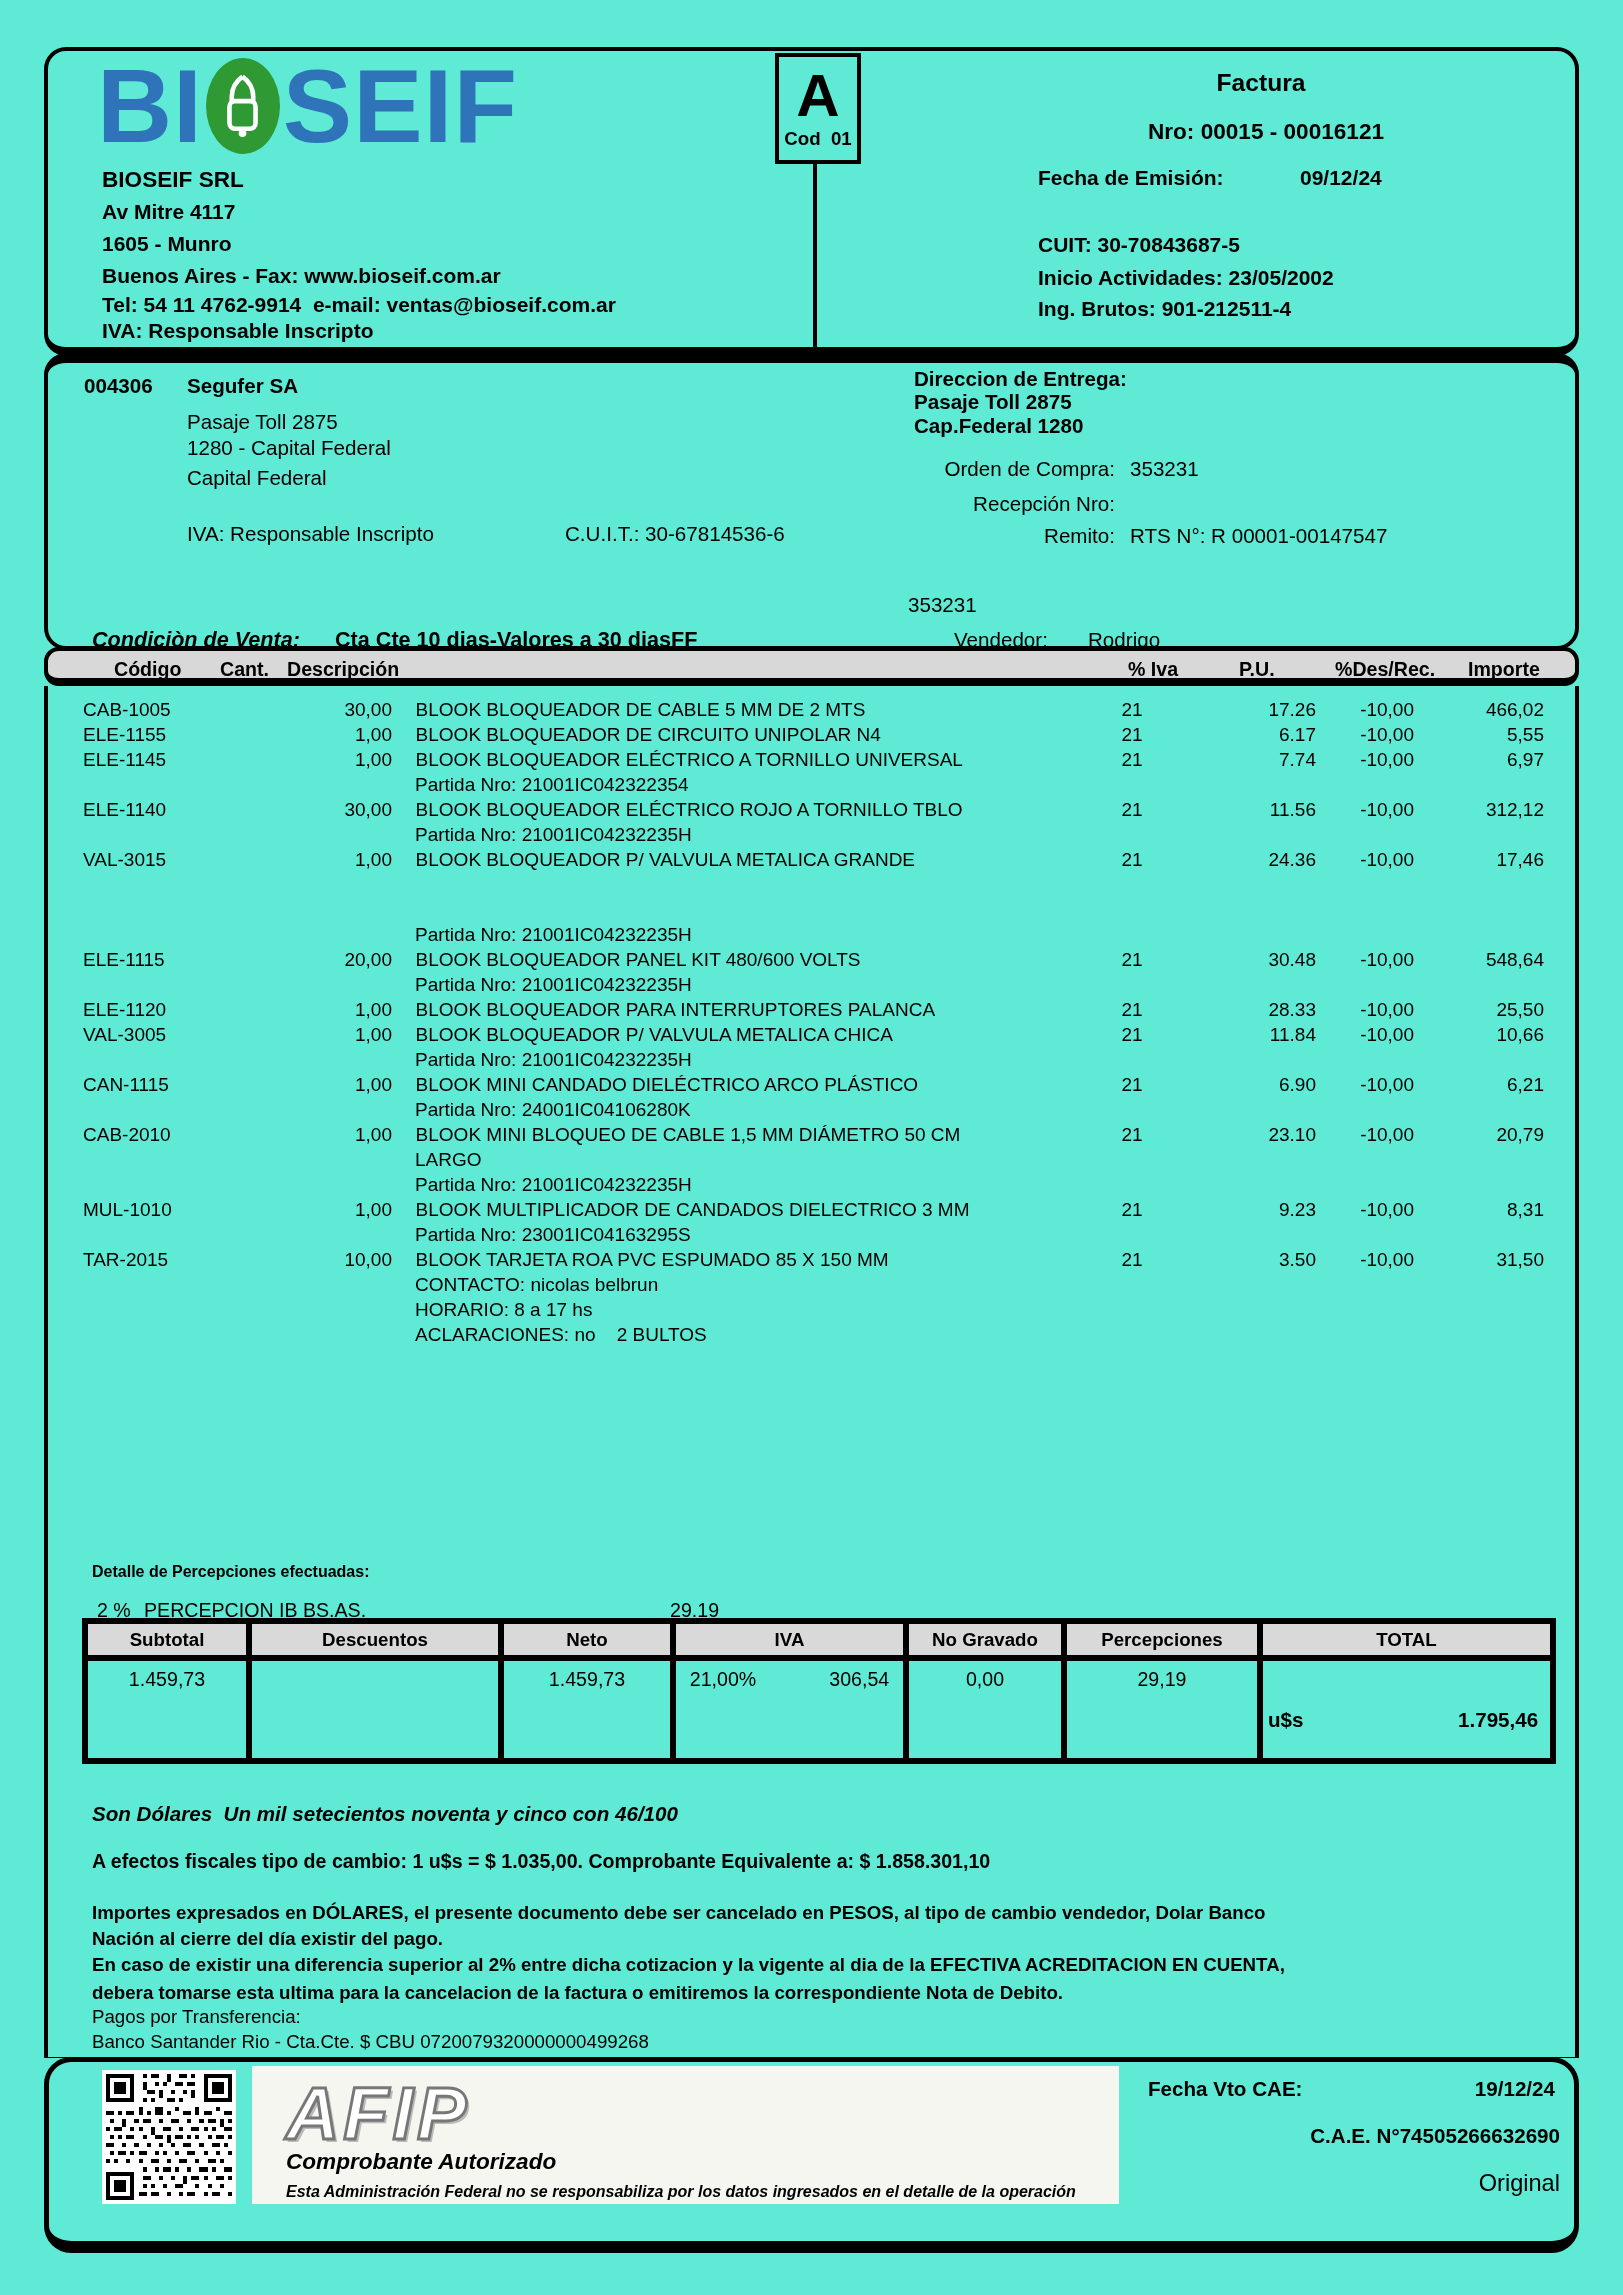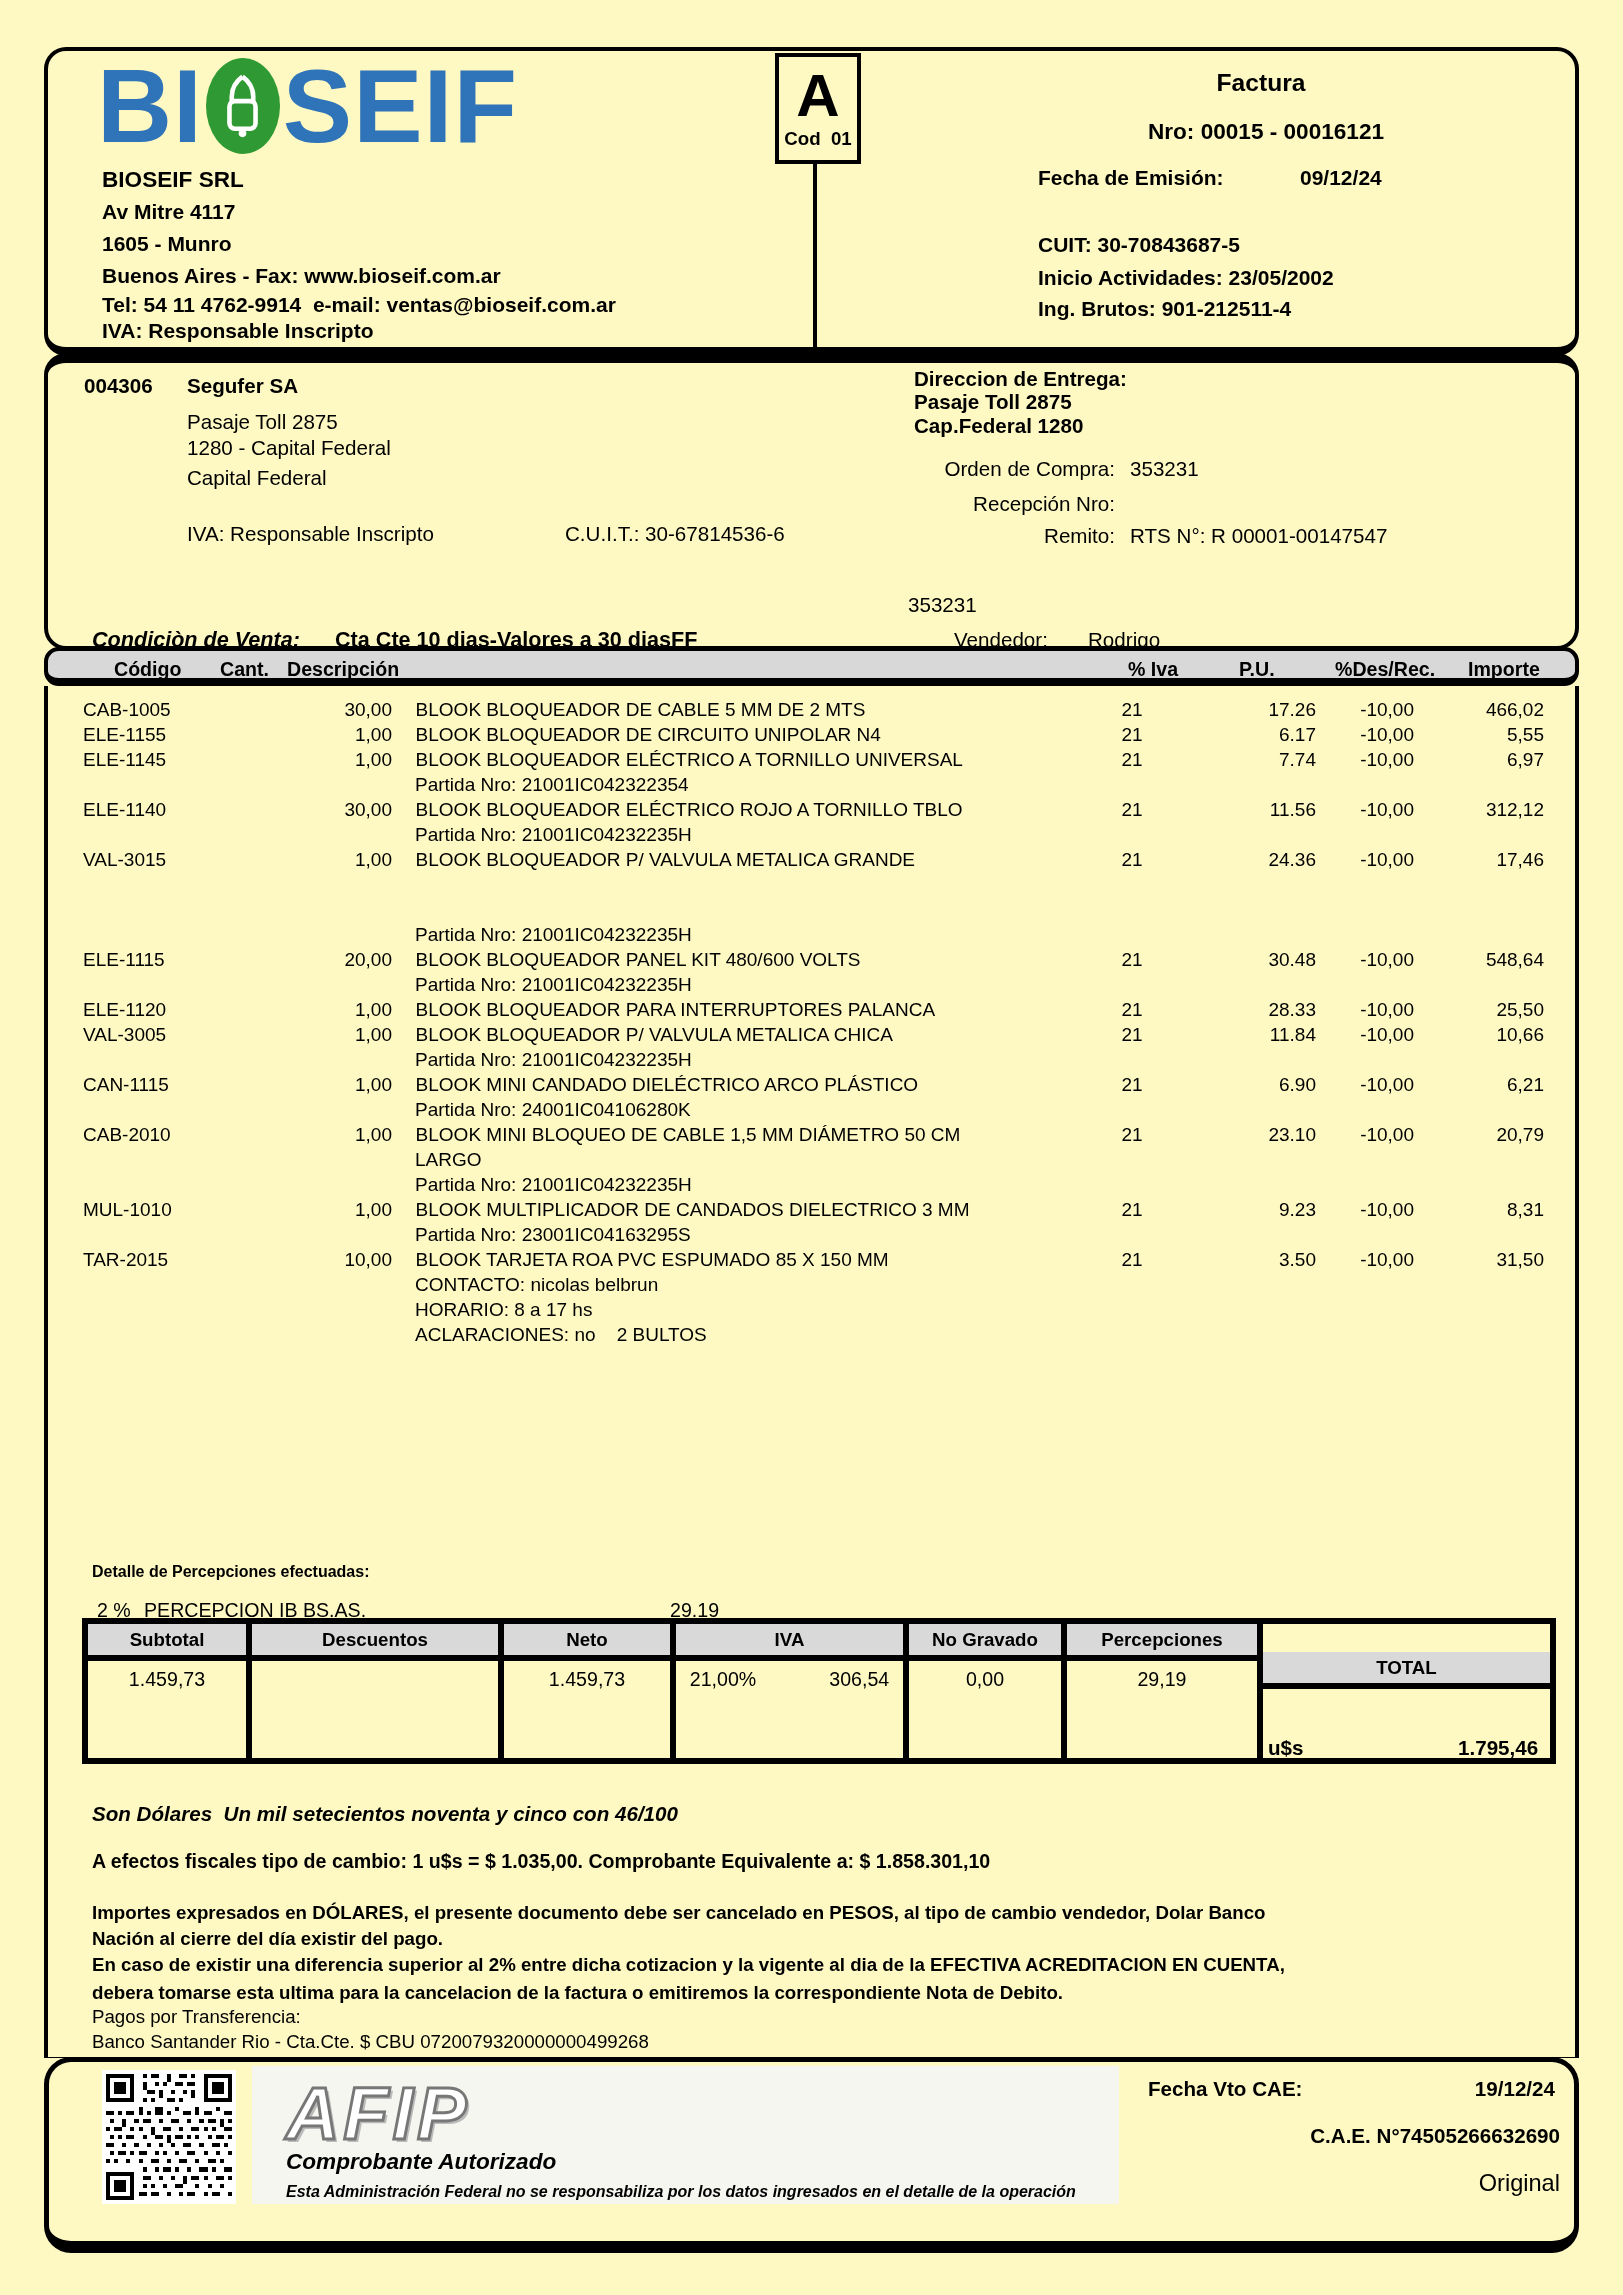--- a/index.html
+++ b/index.html
@@ -1,18 +1,18 @@
 <!DOCTYPE html>
 <html style="font-size:7.9px"><head>
 <meta charset="utf-8">
 <style>
   * { margin:0; padding:0; box-sizing:border-box; }
   html,body { background:#e8e8e8; }
   .page {
-    position:relative; width:1624px; height:2295px; background:#fef9c3;
+    position:relative; width:1624px; height:2295px; background:#5eead4;
     font-family:"Liberation Sans", sans-serif; color:#000;
   }
   .abs { position:absolute; }
 
   
   .hdr-box {
     left:44px; top:47px; width:1535px; height:309px;
     border:4.9px solid #000; border-bottom-width:9.8px; border-radius:22px;
   }
   .cust-box {
@@ -110,21 +110,21 @@
   .perc-name  { left:96px; top:913px; font-size:19.6px; }
   .perc-amt   { left:622px; top:913px; font-size:19.6px; }
 
   .tot-table {
     left:34px; top:932px; width:1474px; height:146px;
     border:6.9px solid #000; display:flex;
   }
   .tot-col { display:flex; flex-direction:column; border-right:6.4px solid #000; }
   .tot-col:last-child { border-right:none; }
   .w0{width:164px;} .w1{width:252px;} .w2{width:172px;} .w3{width:233px;}
-  .w4{width:158px;} .w5{width:196px;} .w6{flex:1;margin-top:28px;}
+  .w4{width:158px;} .w5{width:196px;} .w6{flex:1;}
   .tot-h {
     height:37px; background:#d9d9d9; border-bottom:6.4px solid #000;
     display:flex; align-items:center; justify-content:center;
     font-size:18.7px; font-weight:bold;
   }
   .tot-b { flex:1; padding-top:6.9px; text-align:center; font-size:19.6px; }
   .tot-b-iva { display:flex; justify-content:space-between; padding:6.9px 13.8px 0 13.8px; text-align:left; }
   .tot-b-total { position:relative; text-align:left; }
   .tot-cur { position:absolute; left:4.9px; top:47px; font-weight:bold; font-size:20.6px; }
   .tot-amt { position:absolute; right:11.8px; top:47px; font-weight:bold; font-size:20.6px; }

